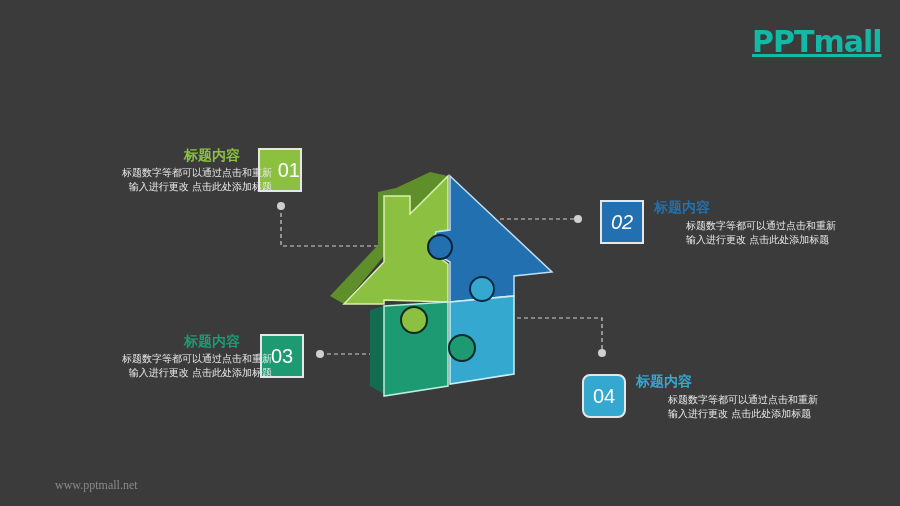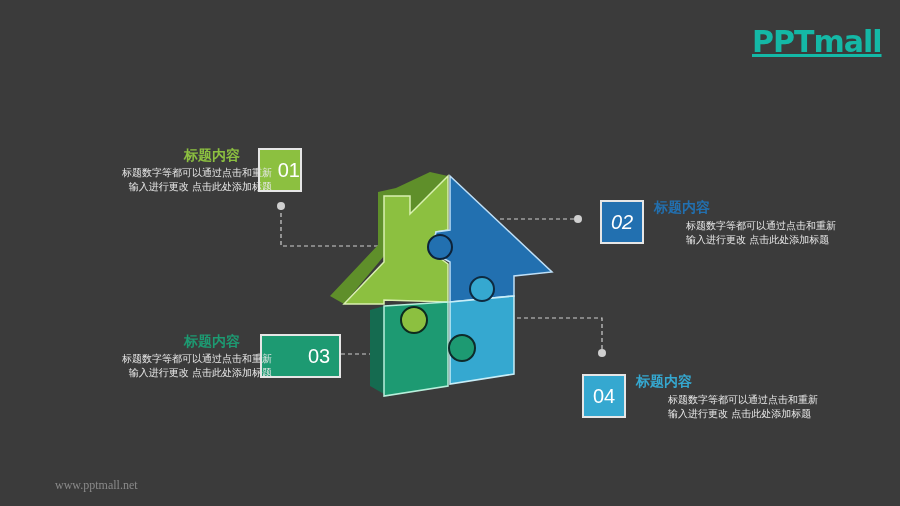--- a/index.html
+++ b/index.html
@@ -59,25 +59,25 @@
 </div>
 <div class="title right" style="left:140px;top:147px;width:100px;color:#8cc040;">标题内容</div>
 <div class="desc right" style="left:84px;top:166px;width:156px;">标题数字等都可以通过点击和重新输入进行更改 点击此处添加标题</div>
 
 <div class="numbox" style="left:600px;top:200px;background:#2270b0;font-style:italic;">
   <span>02</span>
 </div>
 <div class="title left" style="left:654px;top:199px;width:120px;color:#2270b0;">标题内容</div>
 <div class="desc left" style="left:654px;top:219px;width:156px;">标题数字等都可以通过点击和重新输入进行更改 点击此处添加标题</div>
 
-<div class="numbox" style="left:260px;top:334px;background:#1d9a72;padding-left:37px;">
+<div class="numbox" style="left:260px;top:334px;background:#1d9a72;">
   <span>03</span>
 </div>
 <div class="title right" style="left:140px;top:333px;width:100px;color:#1d9a72;">标题内容</div>
 <div class="desc right" style="left:84px;top:352px;width:156px;">标题数字等都可以通过点击和重新输入进行更改 点击此处添加标题</div>
 
-<div class="numbox" style="left:582px;top:374px;background:#35a8d0;">
+<div class="numbox" style="left:582px;top:374px;background:#35a8d0;border-radius:8px;">
   <span>04</span>
 </div>
 <div class="title left" style="left:636px;top:373px;width:120px;color:#35a8d0;">标题内容</div>
 <div class="desc left" style="left:636px;top:393px;width:156px;">标题数字等都可以通过点击和重新输入进行更改 点击此处添加标题</div>
 
 <div class="footer">www.pptmall.net</div>
 
 </body></html>

